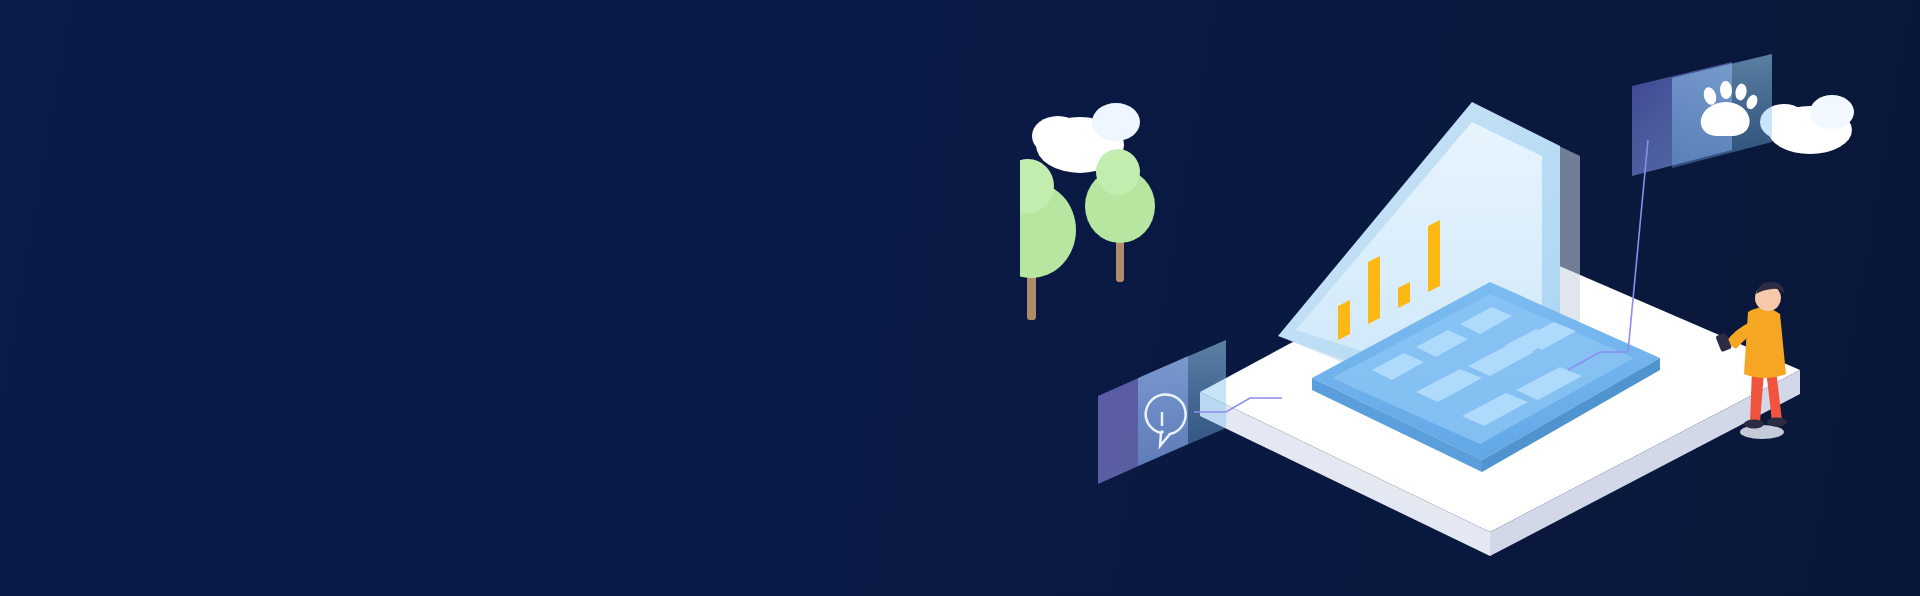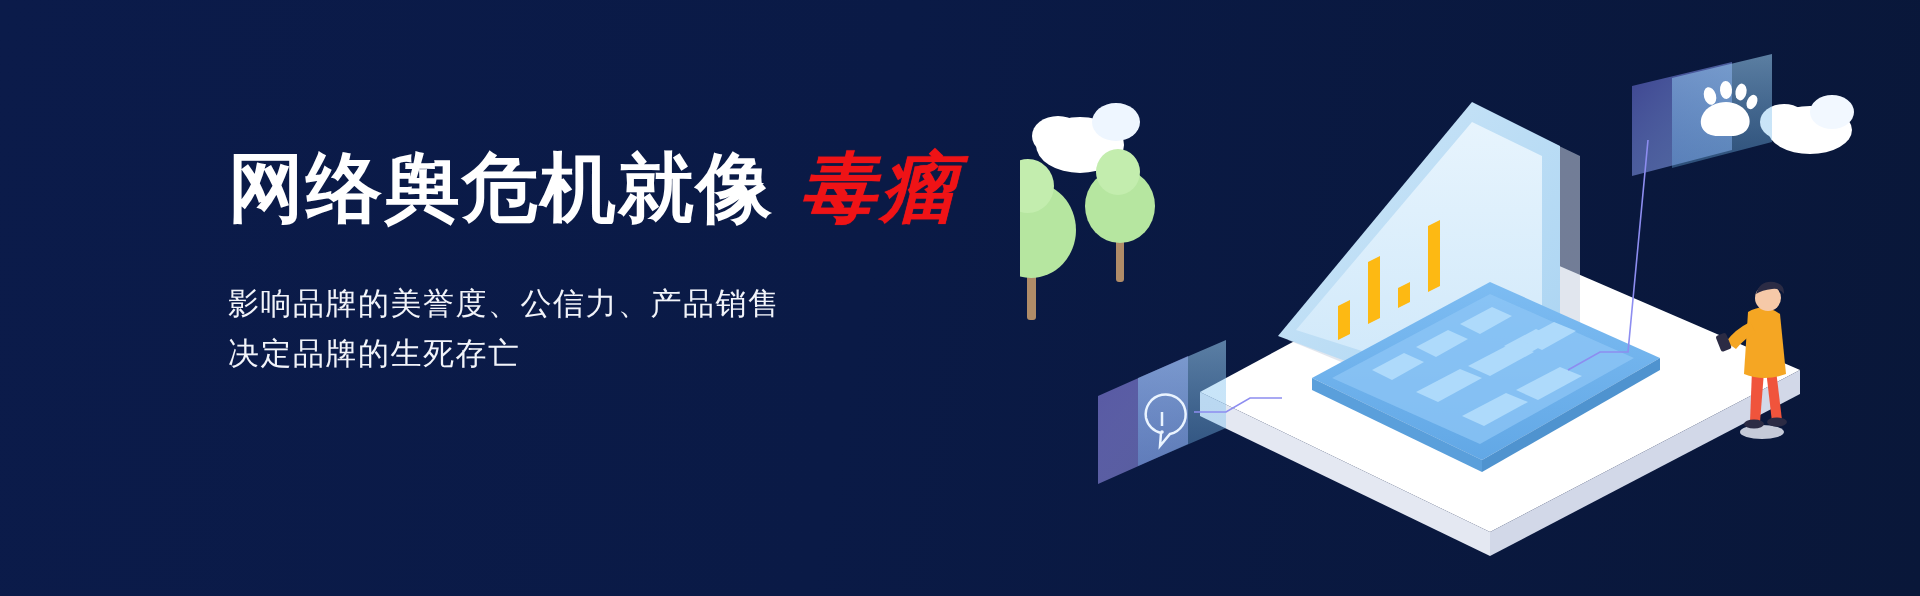--- a/index.html
+++ b/index.html
@@ -36,32 +36,20 @@
 
   
   .art{position:absolute;left:1020px;top:40px;width:880px;height:520px;}
   .art svg{display:block;width:100%;height:100%;}
 </style>
 </head>
 <body>
 
 <div class="banner">
 
-  <div class="copy">
-
-    <div class="headline">
-      <span class="hl-white">网络舆危机就像</span><span class="hl-accent">毒瘤</span>
-    </div>
-
-    <div class="sub">
-      <div class="sub-line">影响品牌的美誉度、公信力、产品销售</div>
-      <div class="sub-line">决定品牌的生死存亡</div>
-    </div>
-
-  </div>
 
   <div class="art">
     <svg viewBox="0 0 880 520" xmlns="http://www.w3.org/2000/svg">
 
       <defs>
         <linearGradient id="gScreen" x1="0" y1="0" x2="0" y2="1">
           <stop offset="0%" stop-color="#e7f4fd"></stop>
           <stop offset="100%" stop-color="#cfe8fa"></stop>
         </linearGradient>
         <linearGradient id="gBezel" x1="0" y1="0" x2="1" y2="1">

